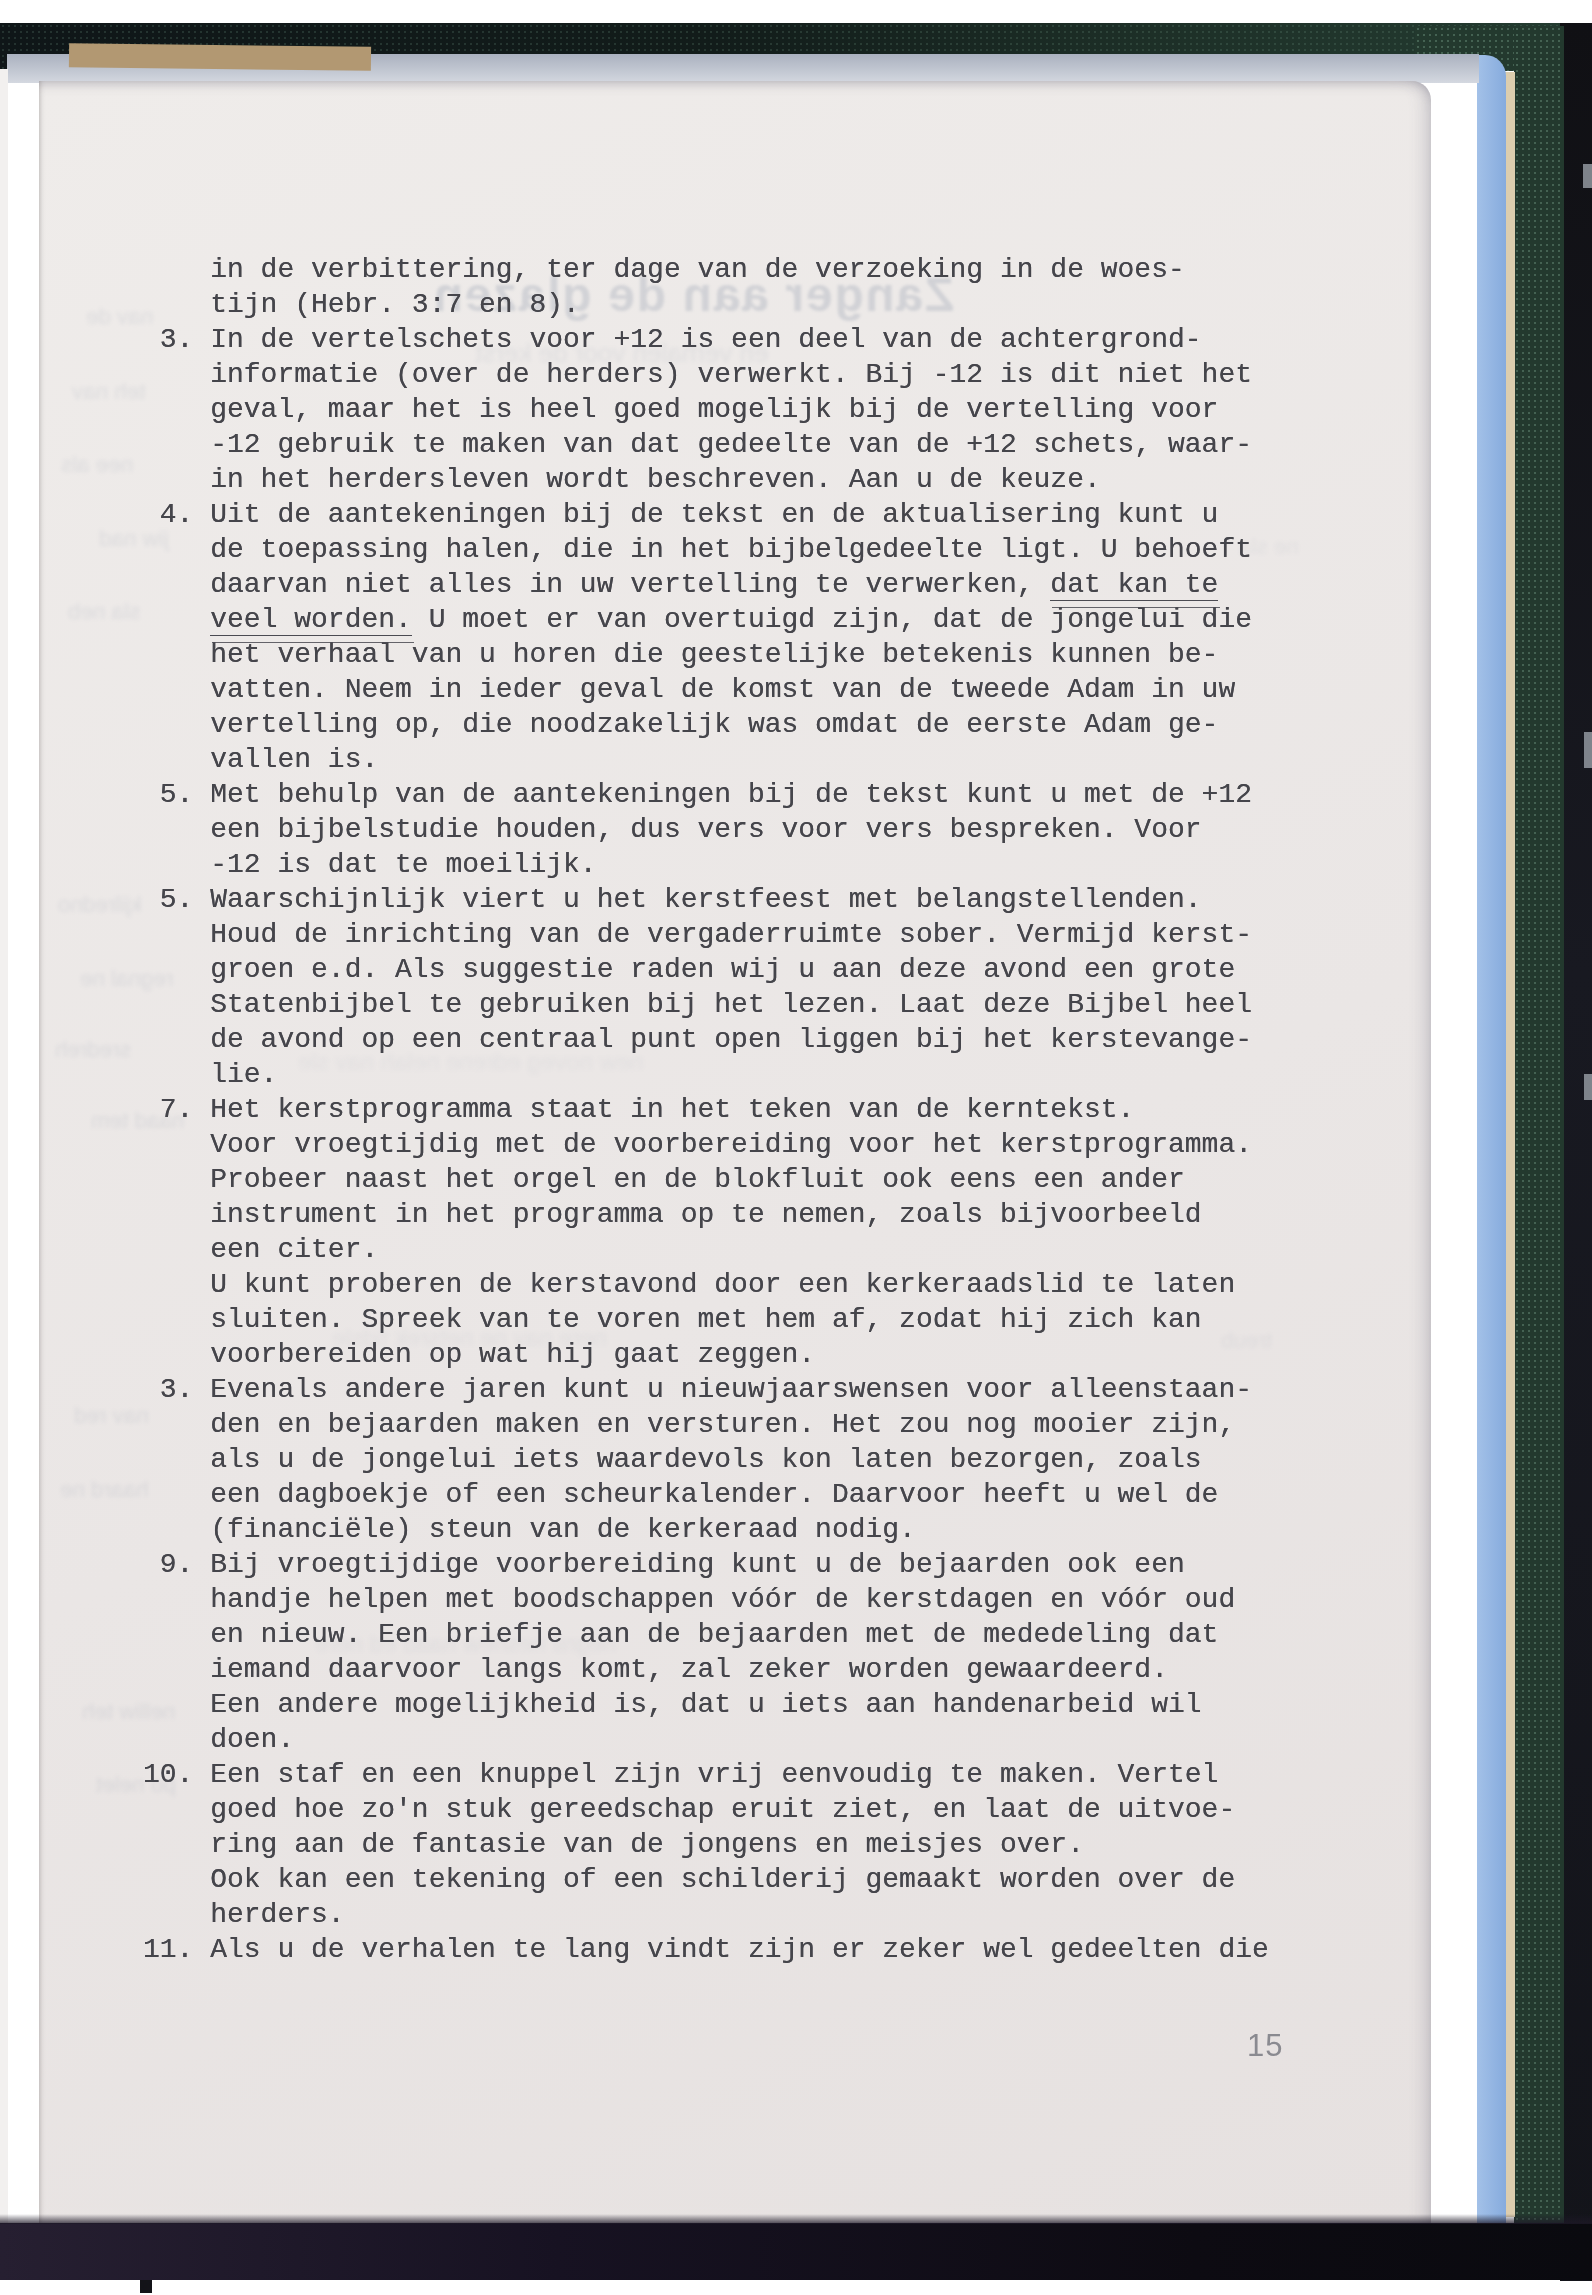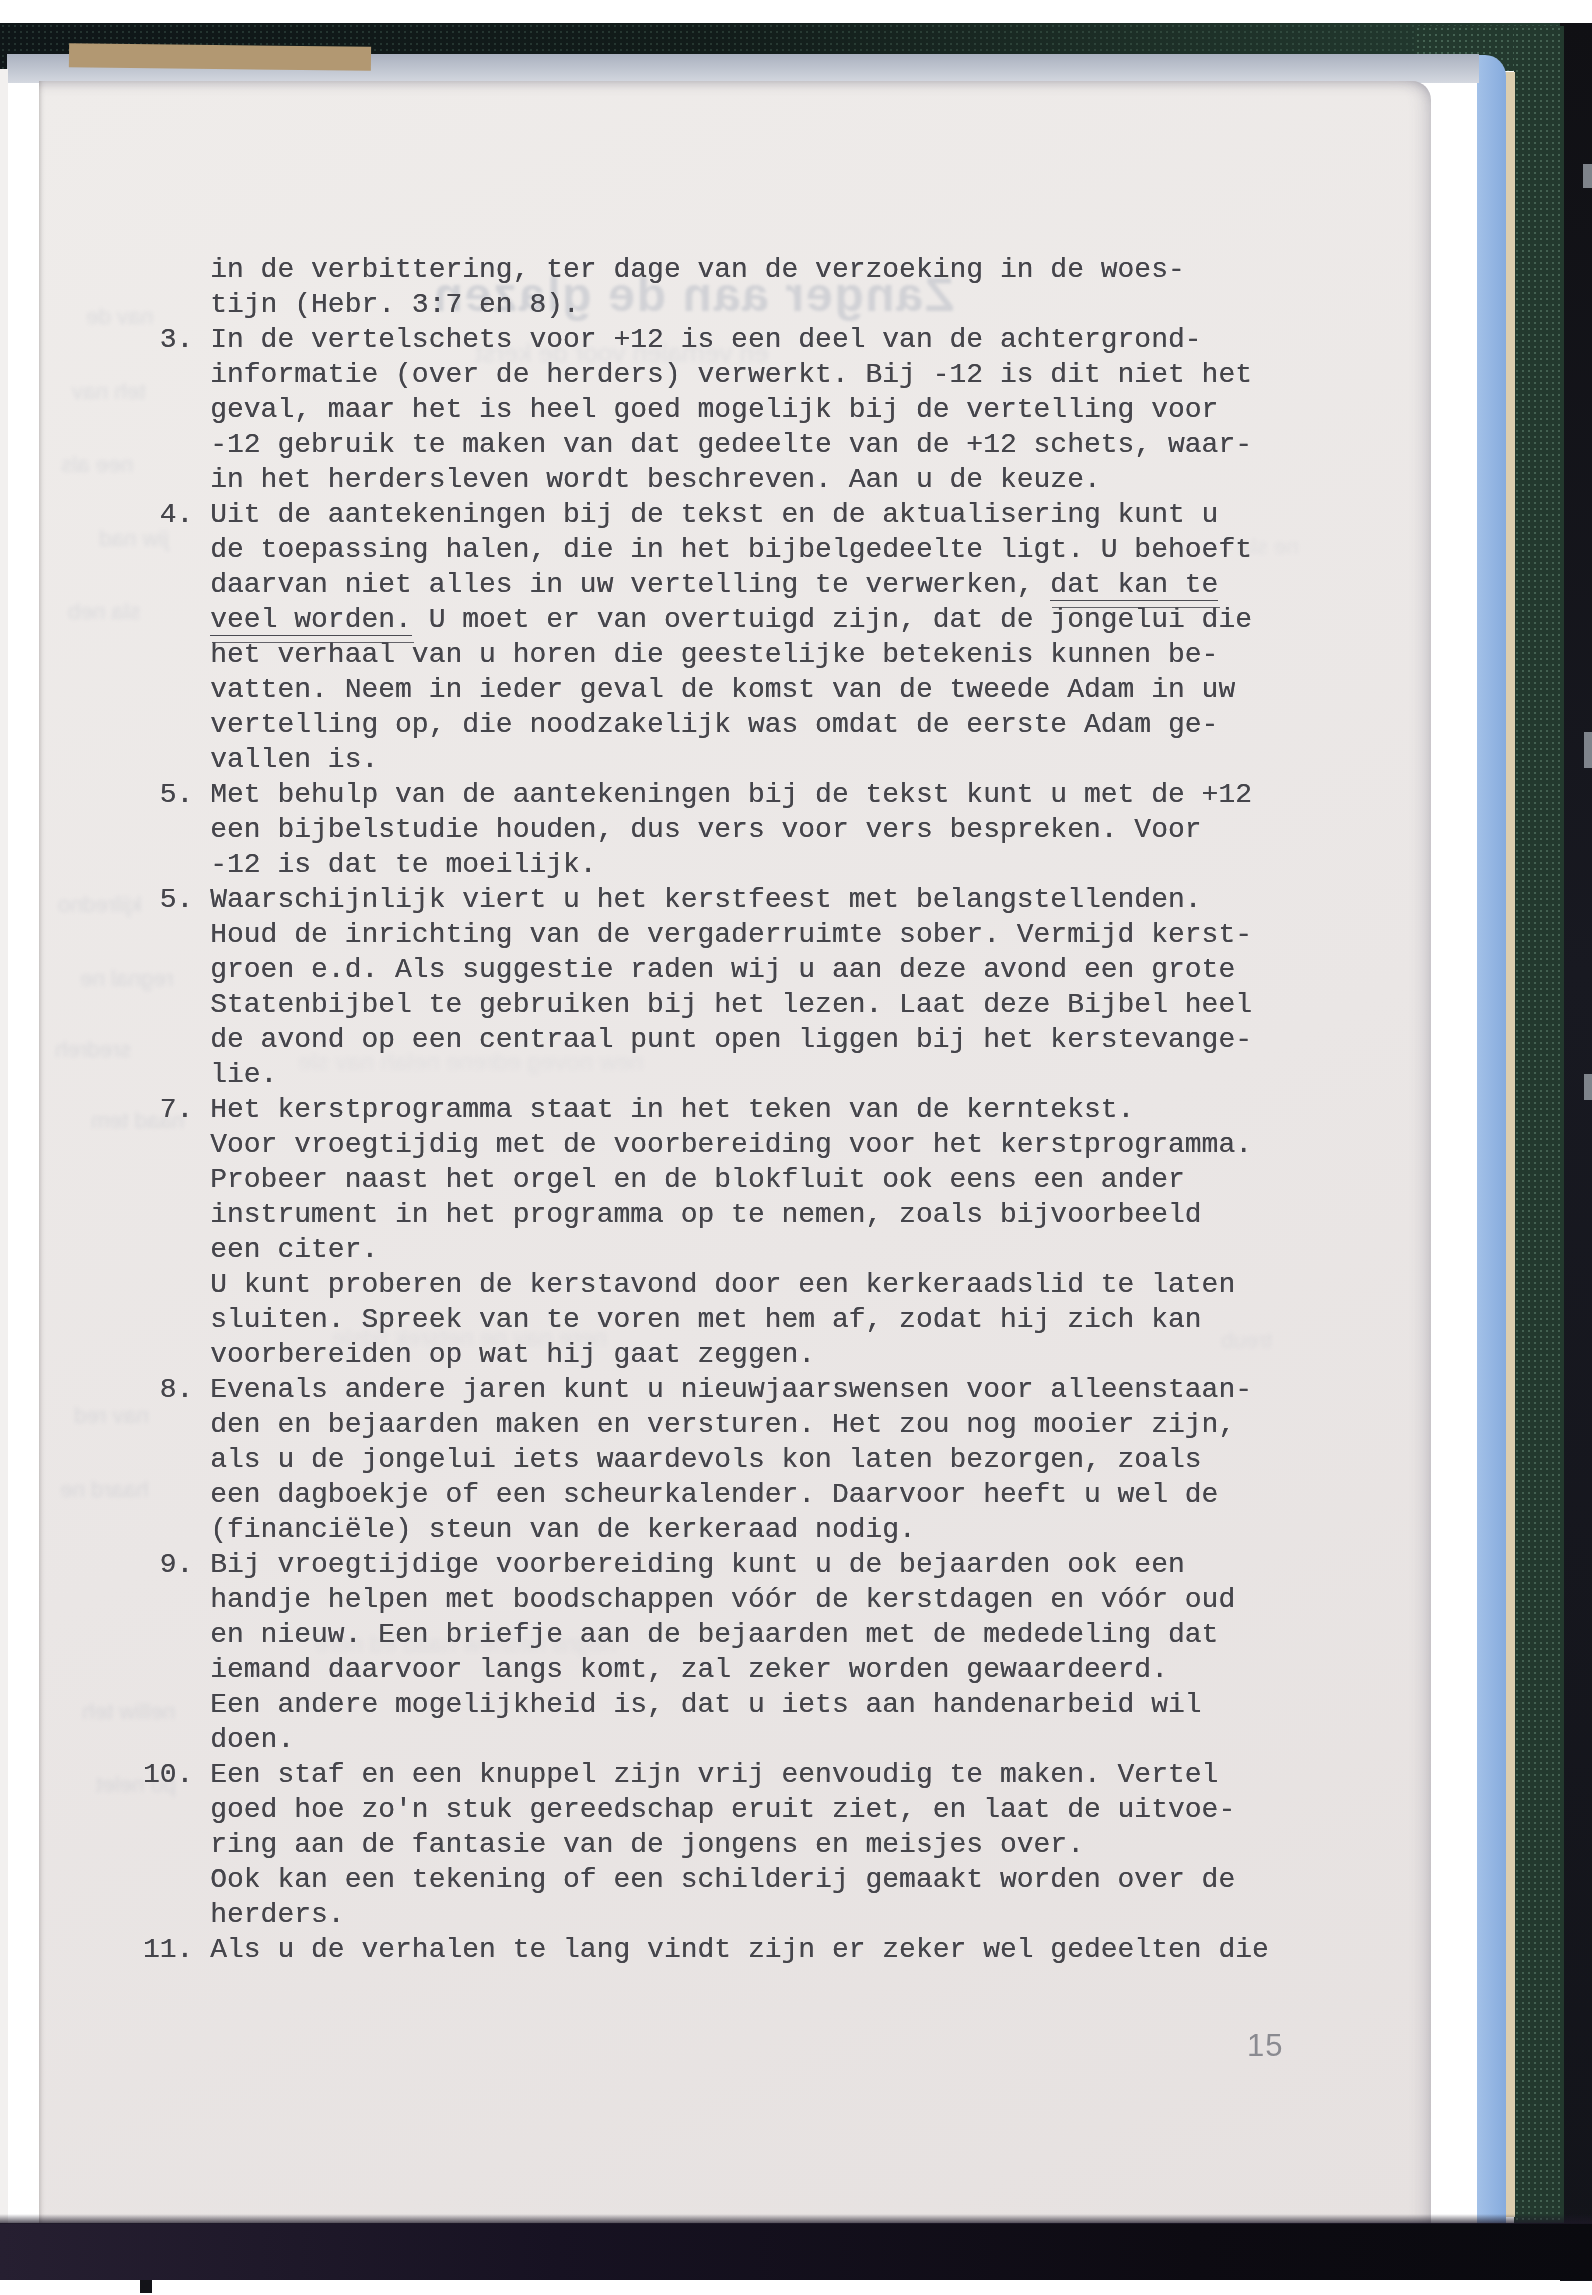--- a/index.html
+++ b/index.html
@@ -178,21 +178,21 @@
       <div class="text-line">    de avond op een centraal punt open liggen bij het kerstevange-</div>
       <div class="text-line">    lie.</div>
       <div class="text-line"> 7. Het kerstprogramma staat in het teken van de kerntekst.</div>
       <div class="text-line">    Voor vroegtijdig met de voorbereiding voor het kerstprogramma.</div>
       <div class="text-line">    Probeer naast het orgel en de blokfluit ook eens een ander</div>
       <div class="text-line">    instrument in het programma op te nemen, zoals bijvoorbeeld</div>
       <div class="text-line">    een citer.</div>
       <div class="text-line">    U kunt proberen de kerstavond door een kerkeraadslid te laten</div>
       <div class="text-line">    sluiten. Spreek van te voren met hem af, zodat hij zich kan</div>
       <div class="text-line">    voorbereiden op wat hij gaat zeggen.</div>
-      <div class="text-line"> 8. Evenals andere jaren kunt u nieuwjaarswensen voor alleenstaan-</div>
+      <div class="text-line"> 3. Evenals andere jaren kunt u nieuwjaarswensen voor alleenstaan-</div>
       <div class="text-line">    den en bejaarden maken en versturen. Het zou nog mooier zijn,</div>
       <div class="text-line">    als u de jongelui iets waardevols kon laten bezorgen, zoals</div>
       <div class="text-line">    een dagboekje of een scheurkalender. Daarvoor heeft u wel de</div>
       <div class="text-line">    (financiële) steun van de kerkeraad nodig.</div>
       <div class="text-line"> 9. Bij vroegtijdige voorbereiding kunt u de bejaarden ook een</div>
       <div class="text-line">    handje helpen met boodschappen vóór de kerstdagen en vóór oud</div>
       <div class="text-line">    en nieuw. Een briefje aan de bejaarden met de mededeling dat</div>
       <div class="text-line">    iemand daarvoor langs komt, zal zeker worden gewaardeerd.</div>
       <div class="text-line">    Een andere mogelijkheid is, dat u iets aan handenarbeid wil</div>
       <div class="text-line">    doen.</div>

